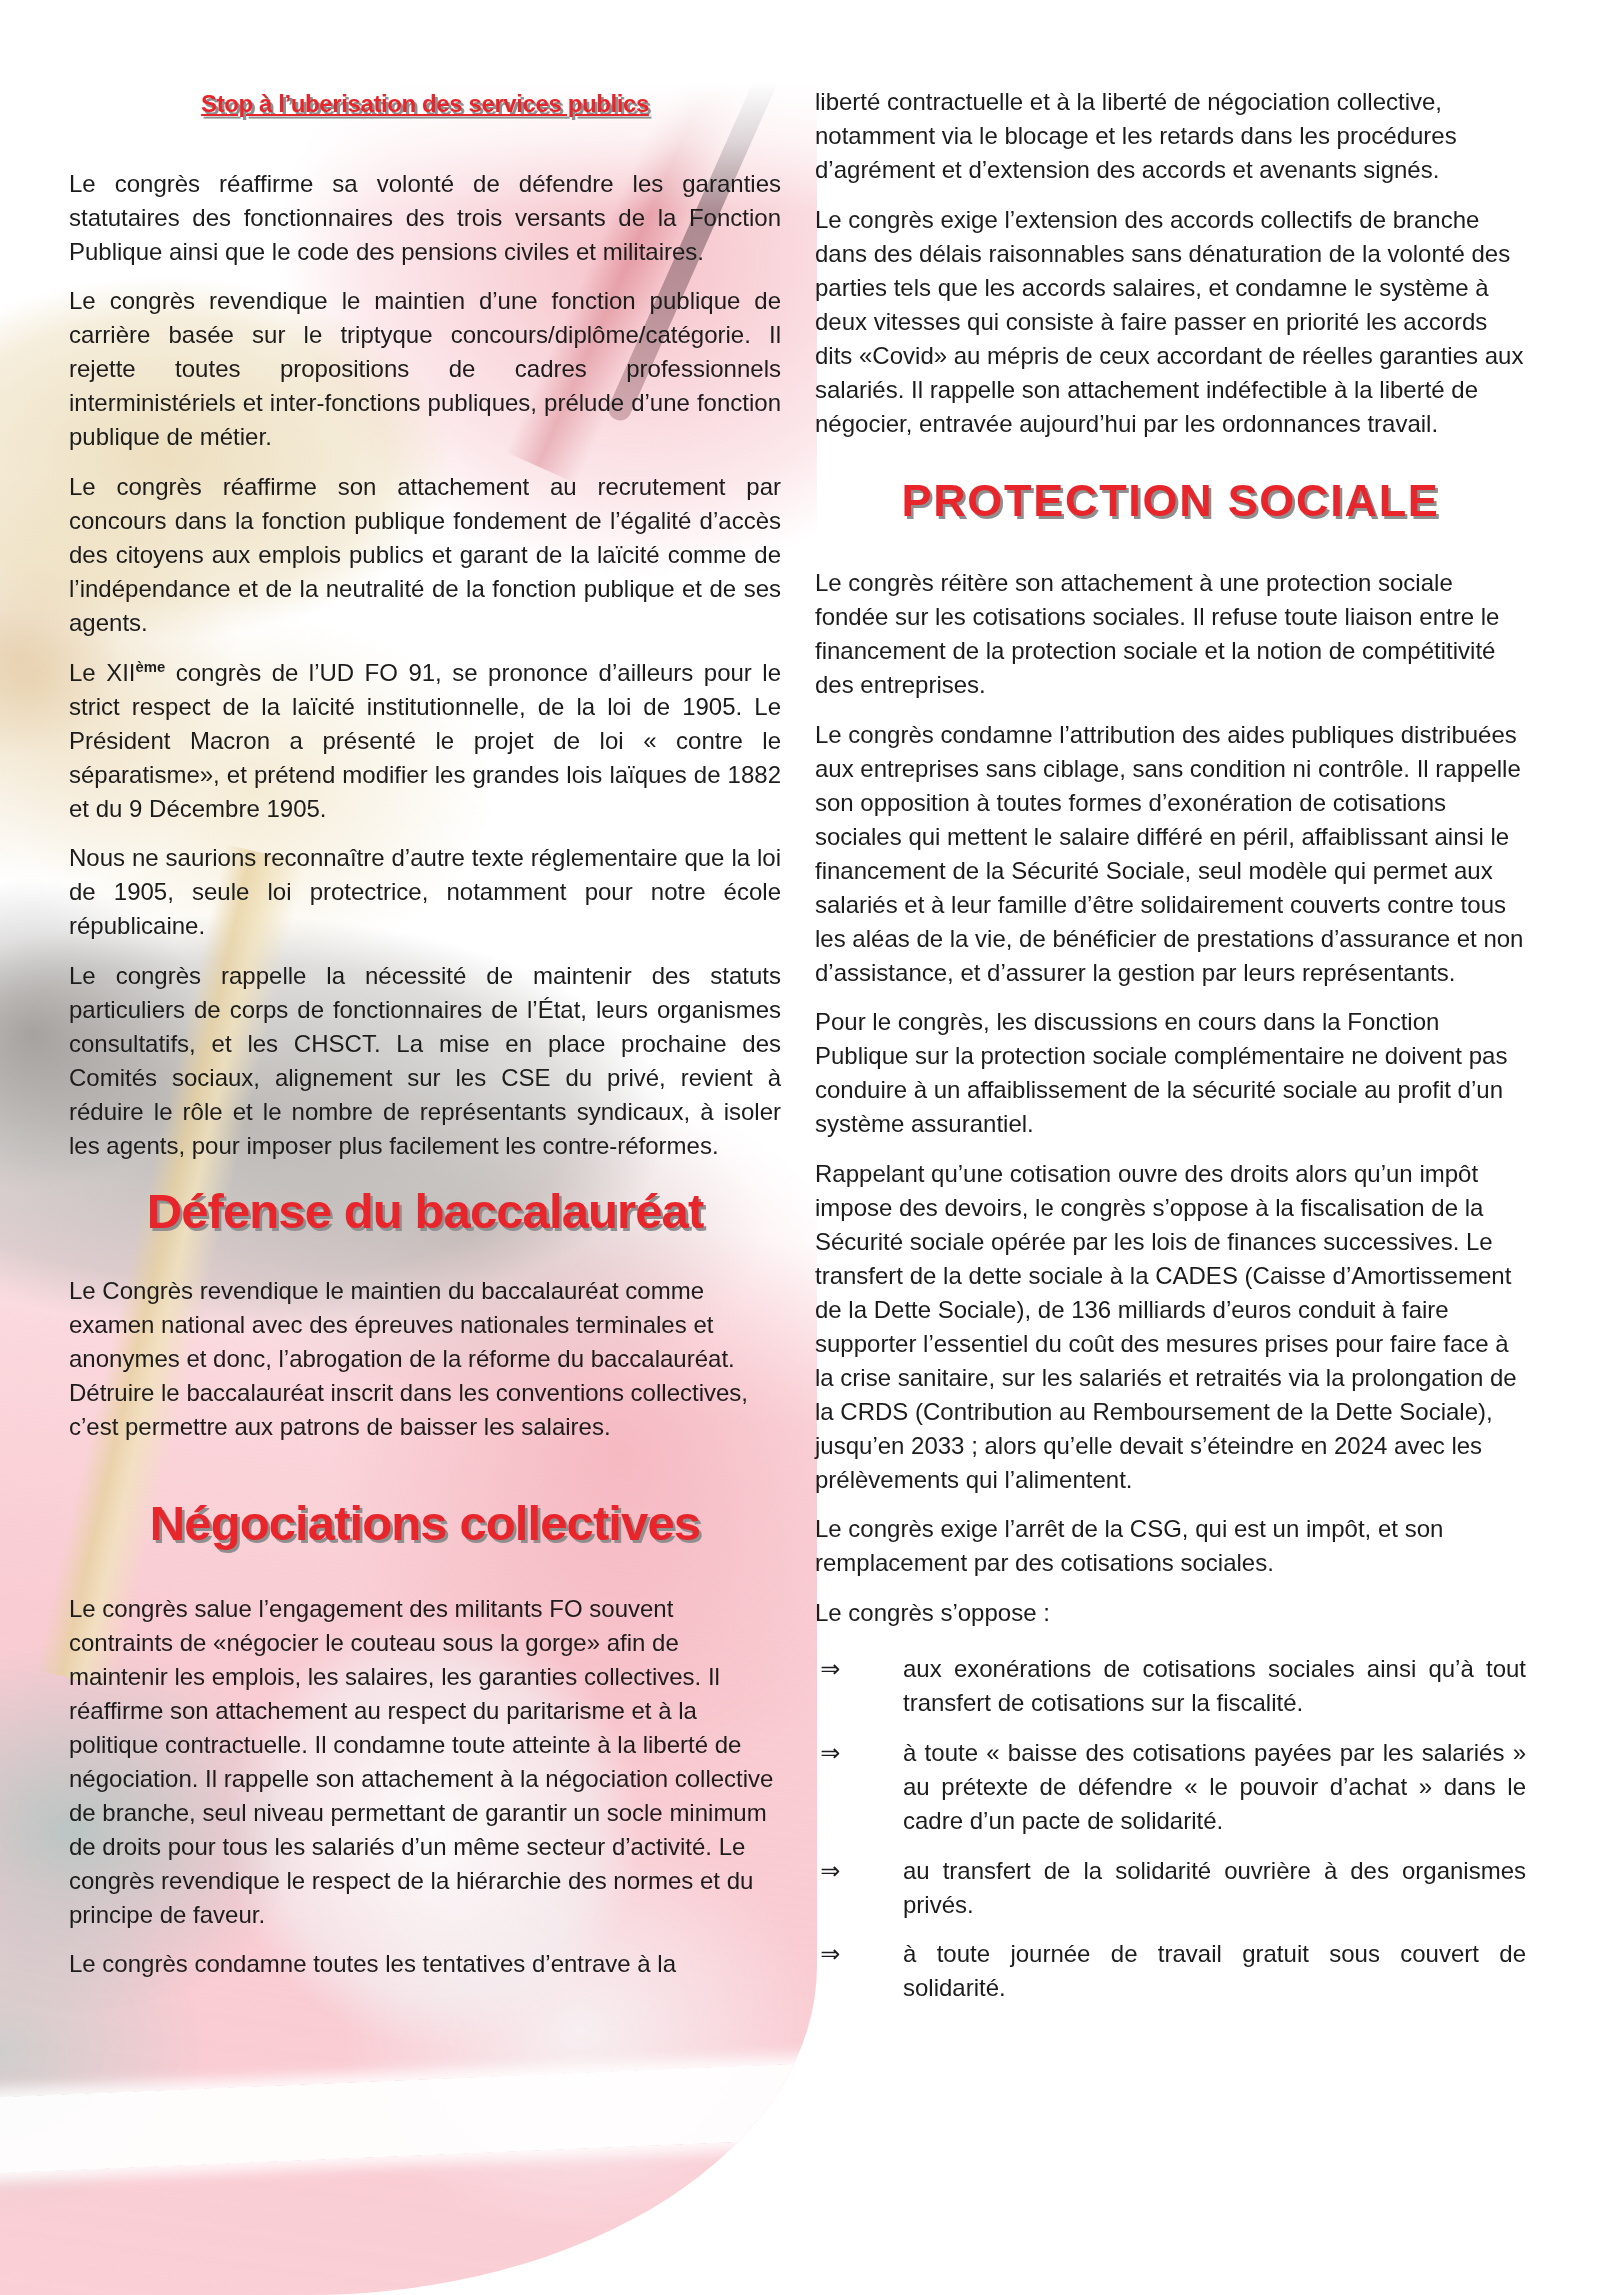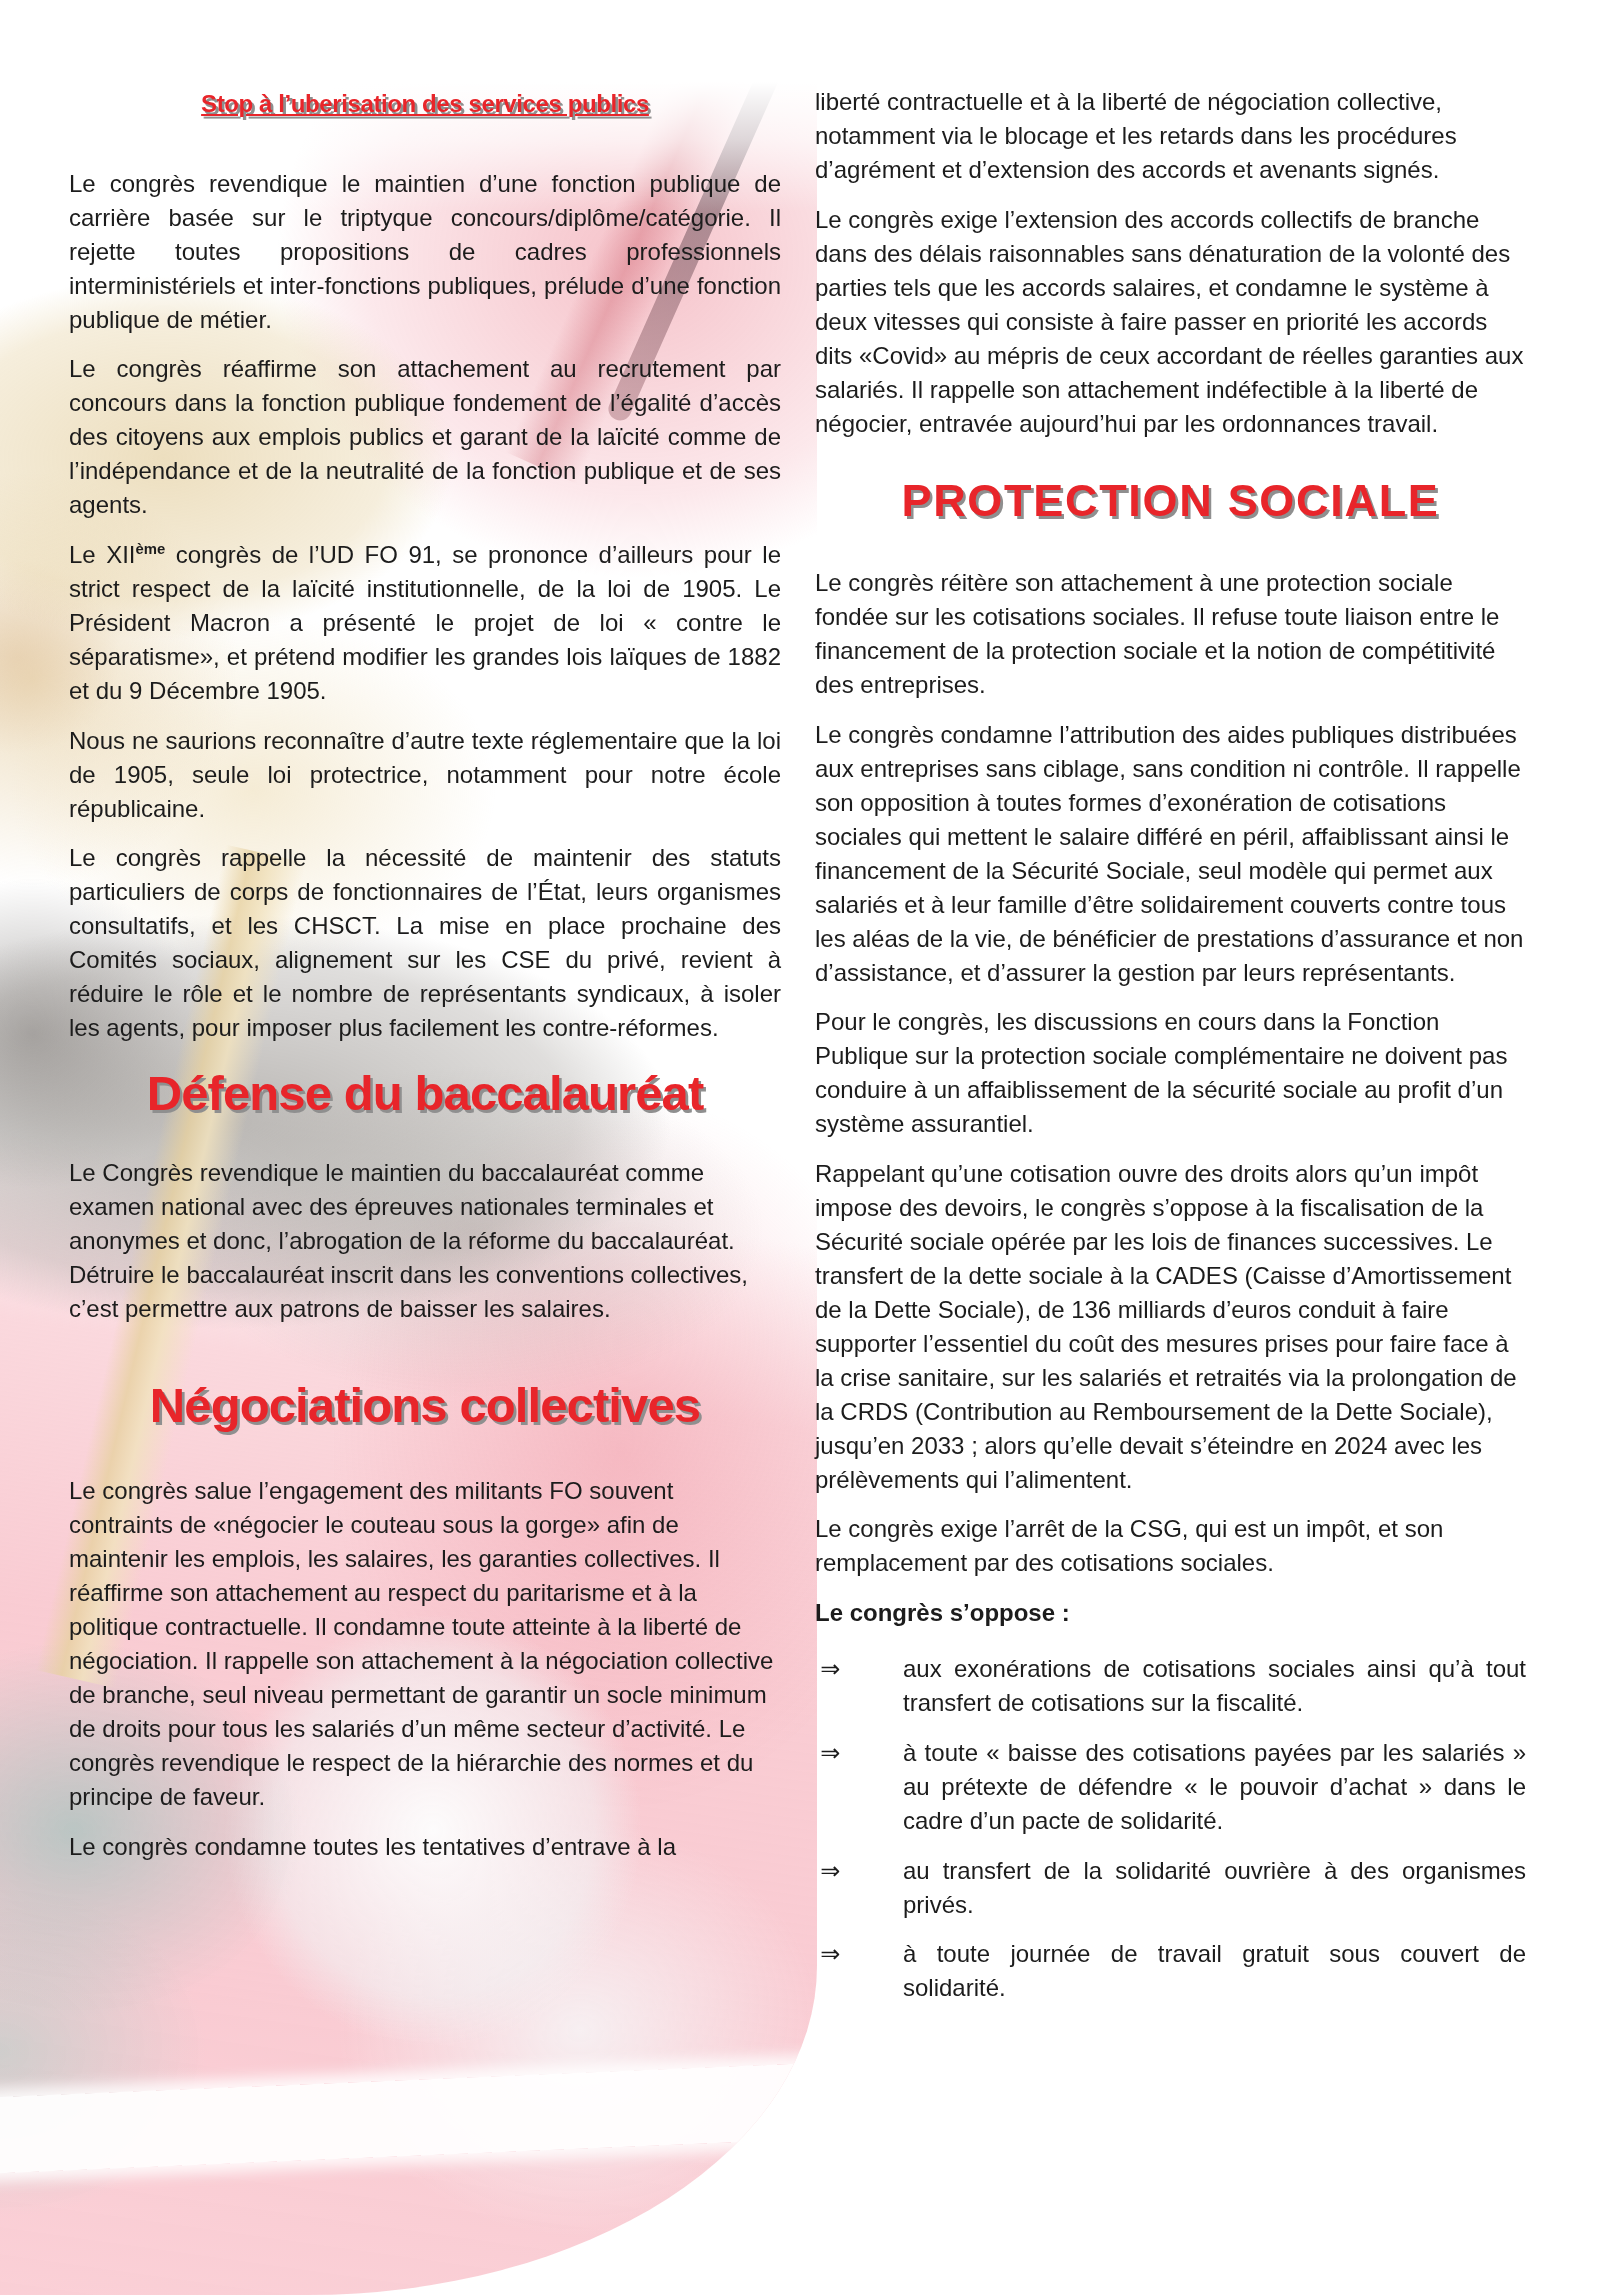--- a/index.html
+++ b/index.html
@@ -76,38 +76,39 @@
   .just{text-align:justify;}
   .h-red{
     color:var(--heading-red);font-weight:bold;text-align:center;
     text-shadow:2.6px 2.6px 0 var(--shadow-gray);
     line-height:1.12;
   }
   .h-small{font-size:24px;margin:0 0 49px 0;letter-spacing:-0.4px;text-decoration:underline;}
   .h-large{font-size:49px;margin:21px 0 35px 0;letter-spacing:-0.9px;}
   .h-large-2{font-size:49px;margin:52px 0 41px 0;letter-spacing:-0.9px;}
   .h-caps{font-size:45px;margin:35px 0 40px 0;letter-spacing:1.7px;}
-  .oppose-label{font-weight:bold;margin:12px 0 22.5px 0;}
+  .oppose-label{font-weight:normal;margin:12px 0 22.5px 0;}
   .bullet{position:relative;padding-left:88px;margin:0 0 15.6px 0;text-align:justify;}
   .bullet .arrow{position:absolute;left:5.2px;top:0;}
   sup{font-size:0.62em;line-height:0;font-weight:bold;}
 </style>
 </head>
 <body>
 
 <div class="bg-photo">
   <div class="pole-red"></div>
   <div class="pole-top"></div>
   <div class="banner-pole"></div>
   <div class="flag-stripe"></div>
 </div>
 
 <div class="col col-left">
   <div class="h-red h-small">Stop à l’uberisation des services publics</div>
 
+  <p class="just">Le congrès réaffirme sa volonté de défendre les garanties statutaires des fonctionnaires des trois versants de la Fonction Publique ainsi que le code des pensions civiles et militaires.</p>
   <p class="just">Le congrès revendique le maintien d’une fonction publique de carrière basée sur le triptyque concours/diplôme/catégorie. Il rejette toutes propositions de cadres professionnels interministériels et inter-fonctions publiques, prélude d’une fonction publique de métier.</p>
   <p class="just">Le congrès réaffirme son attachement au recrutement par concours dans la fonction publique fondement de l’égalité d’accès des citoyens aux emplois publics et garant de la laïcité comme de l’indépendance et de la neutralité de la fonction publique et de ses agents.</p>
   <p class="just"><span>Le XII</span><sup>ème</sup><span> congrès de l’UD FO 91, se prononce d’ailleurs pour le strict respect de la laïcité institutionnelle, de la loi de 1905. Le Président Macron a présenté le projet de loi « contre le séparatisme», et prétend modifier les grandes lois laïques de 1882 et du 9 Décembre 1905.</span></p>
   <p class="just">Nous ne saurions reconnaître d’autre texte réglementaire que la loi de 1905, seule loi protectrice, notamment pour notre école républicaine.</p>
   <p class="just">Le congrès rappelle la nécessité de maintenir des statuts particuliers de corps de fonctionnaires de l’État, leurs organismes consultatifs, et les CHSCT. La mise en place prochaine des Comités sociaux, alignement sur les CSE du privé, revient à réduire le rôle et le nombre de représentants syndicaux, à isoler les agents, pour imposer plus facilement les contre-réformes.</p>
 
   <div class="h-red h-large">Défense du baccalauréat</div>
   <p>Le Congrès revendique le maintien du baccalauréat comme examen national avec des épreuves nationales terminales et anonymes et donc, l’abrogation de la réforme du baccalauréat. Détruire le baccalauréat inscrit dans les conventions collectives, c’est permettre aux patrons de baisser les salaires.</p>
 
   <div class="h-red h-large-2">Négociations collectives</div>

